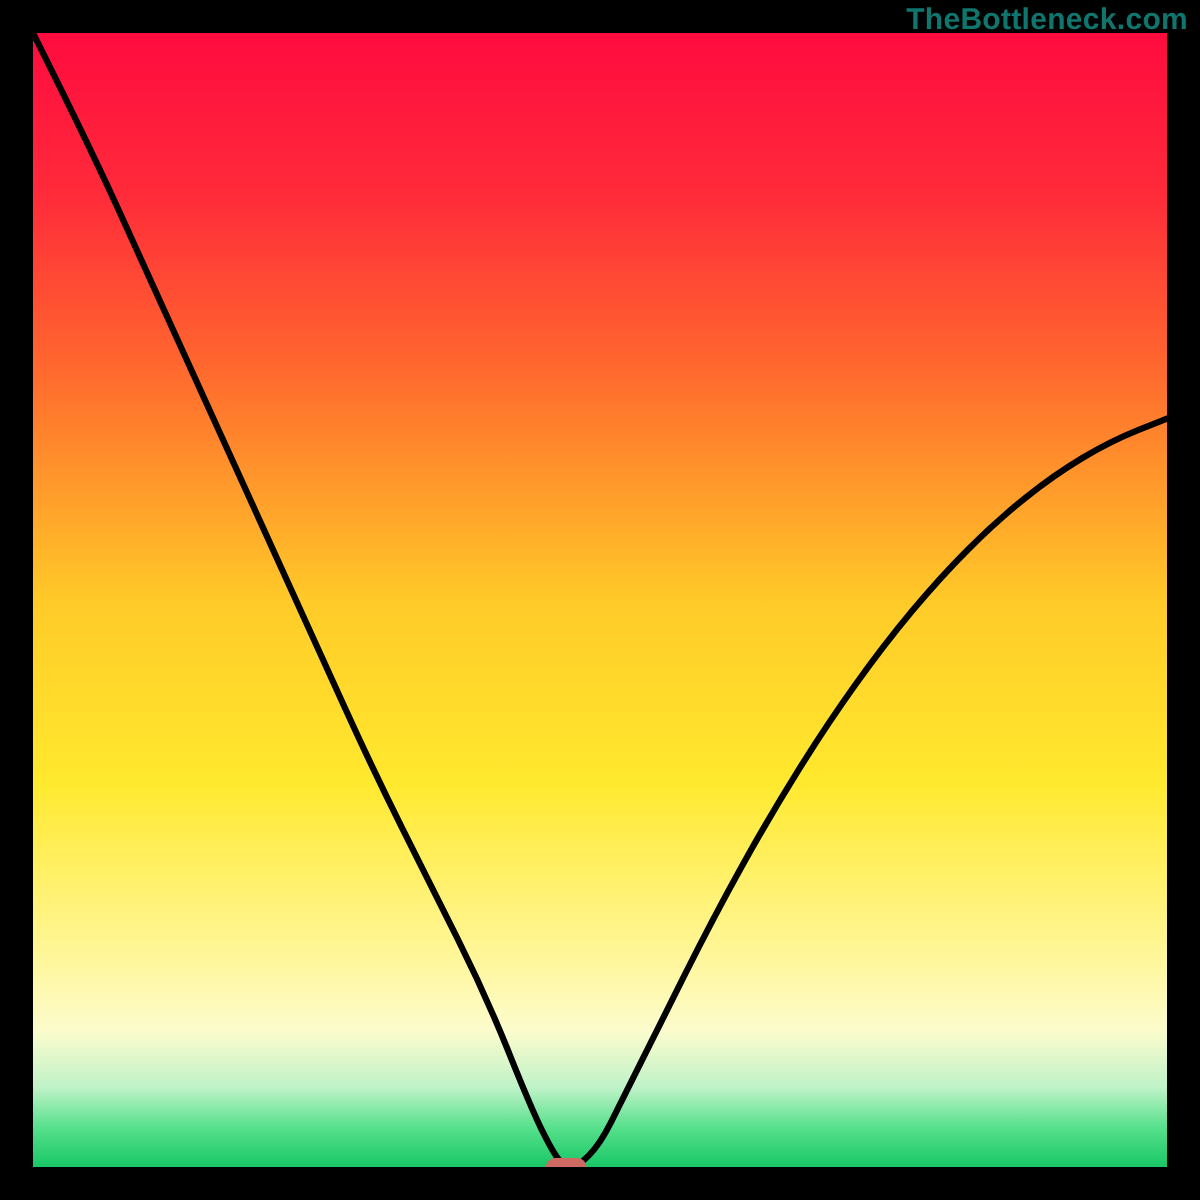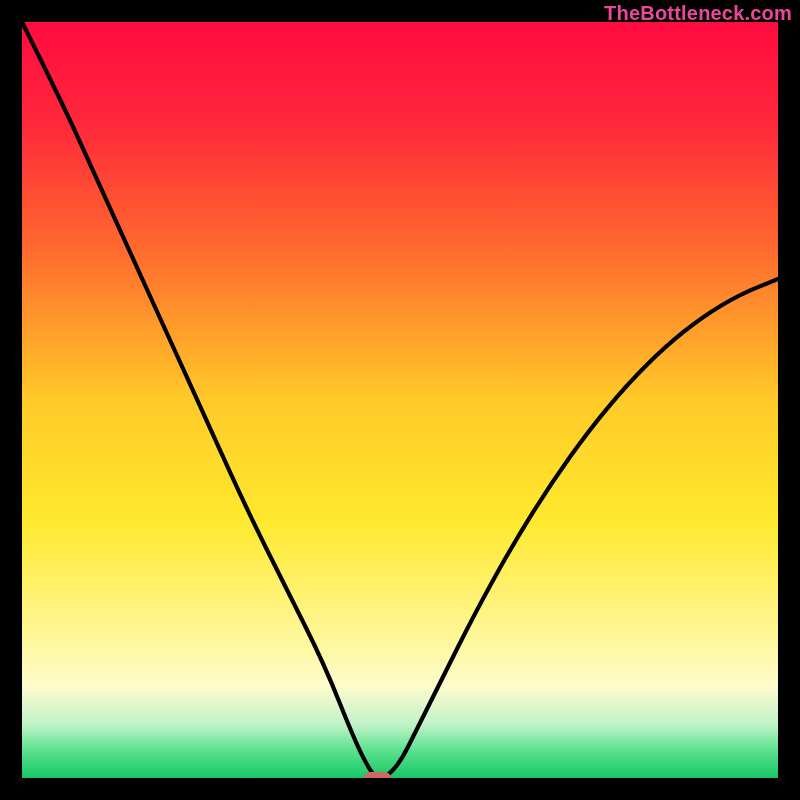--- a/index.html
+++ b/index.html
@@ -44,21 +44,21 @@
     position: absolute;
     border-radius: 999px;
   }
   .watermark {
     position: absolute;
     top: 2px;
     right: 8px;
     font-family: Arial, Helvetica, sans-serif;
     font-size: 20px;
     font-weight: 600;
-    color: #ec4899;
+    color: #0f766e;
     letter-spacing: 0.2px;
   }
 </style>
 </head>
 <body>
 
 <div class="frame">
   <div class="plot">
     <svg class="gradient" viewBox="0 0 100 100" preserveAspectRatio="none">
       <defs>

